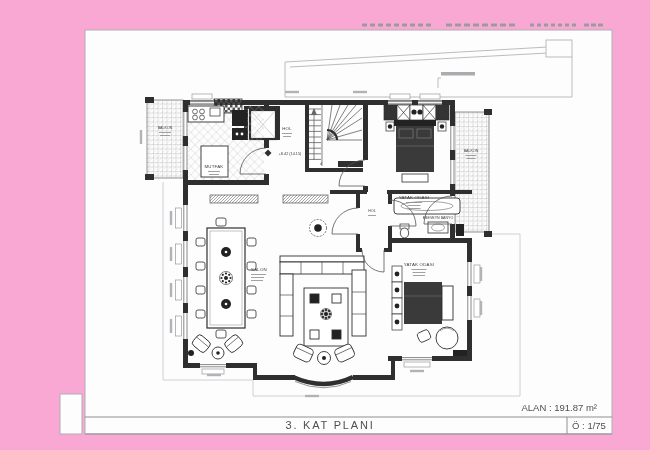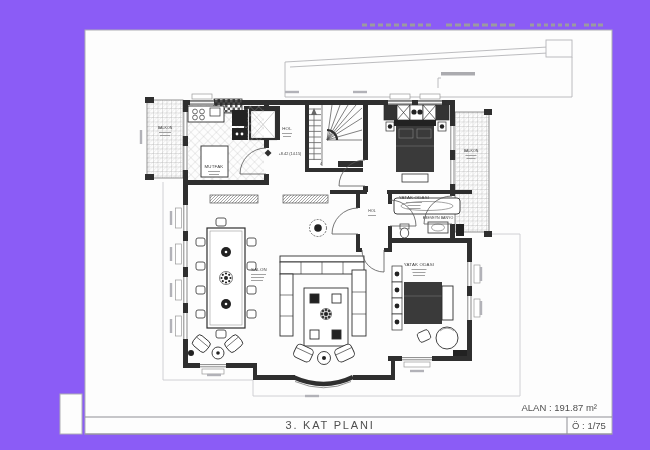--- a/index.html
+++ b/index.html
@@ -1,16 +1,16 @@
 <!DOCTYPE html>
 <html><head>
 <meta charset="utf-8">
 <style>
   html,body{margin:0;padding:0;background:#dfe0e3;}
-  .stage{position:relative;width:650px;height:450px;background:#8b5cf6;overflow:hidden;
+  .stage{position:relative;width:650px;height:450px;background:#f9a8d4;overflow:hidden;
          font-family:"Liberation Sans",sans-serif;}
   .stage svg{position:absolute;inset:0;display:block;}
   text{font-family:"Liberation Sans",sans-serif;}
   .lbl{font-size:4.4px;fill:#3c3c3c;letter-spacing:.2px;}
   .lbl-s{font-size:3.6px;fill:#3c3c3c;}
   .tiny{font-size:3.8px;fill:#3c3c3c;}
   .ttl{font-size:11px;fill:#4f4f4f;letter-spacing:1.8px;}
   .meta{font-size:9.5px;fill:#4f4f4f;}
 </style>
 </head>

